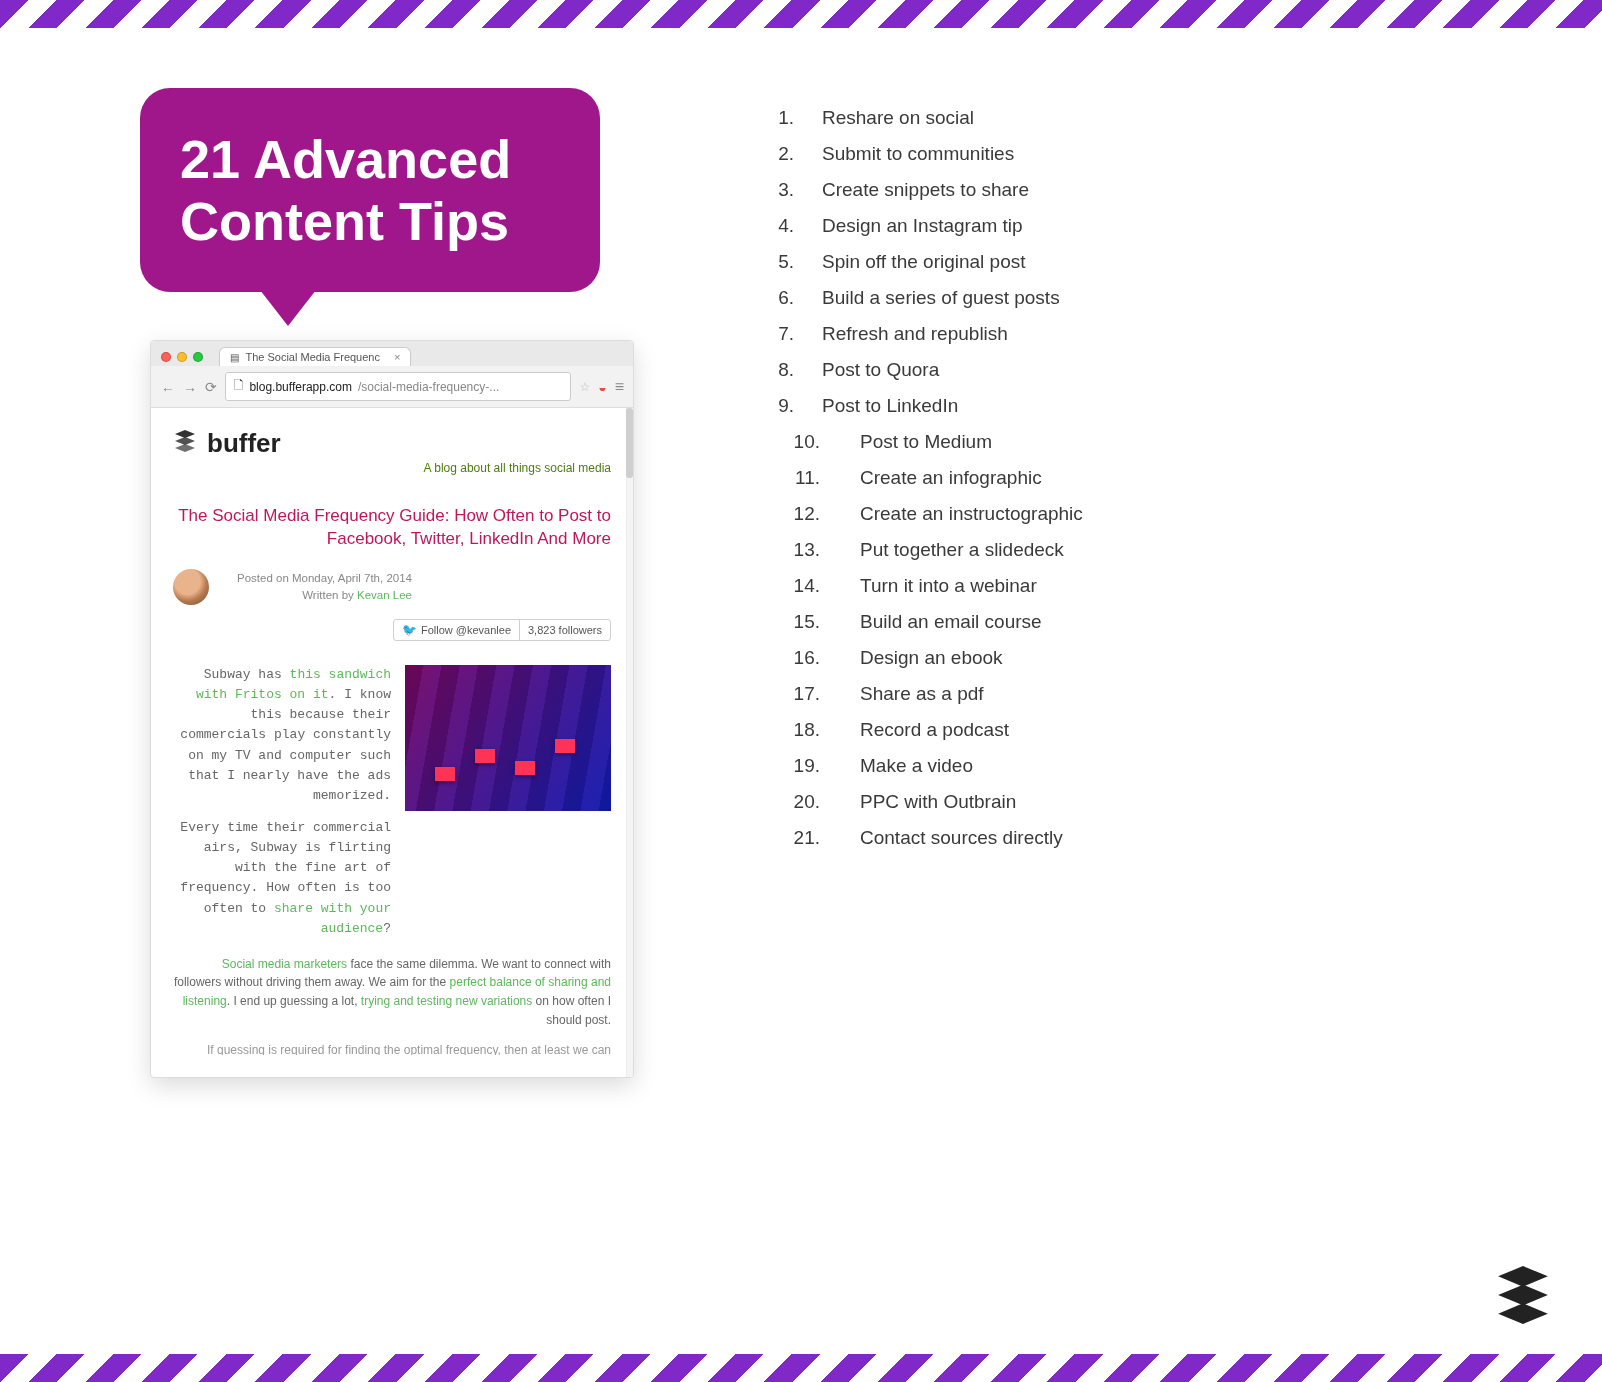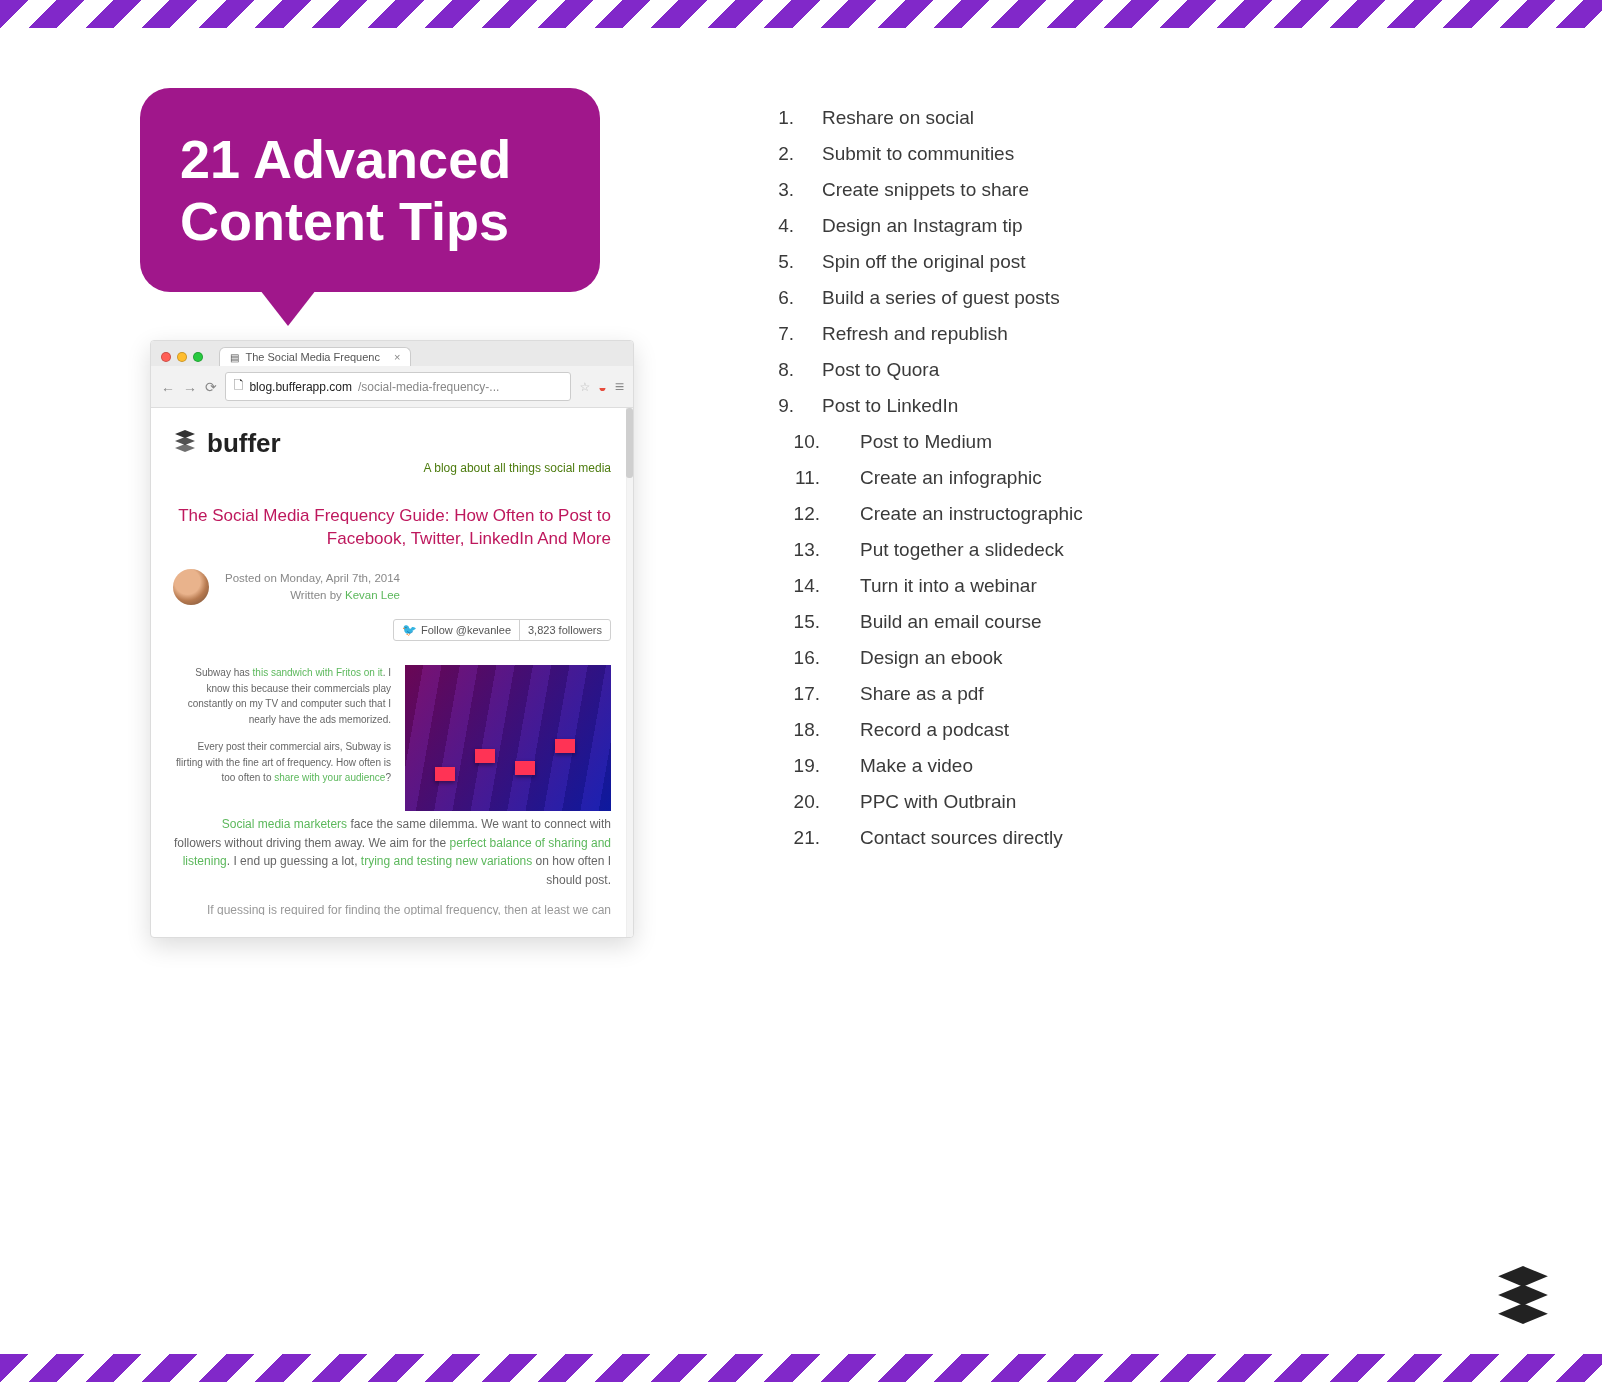--- a/index.html
+++ b/index.html
@@ -140,38 +140,38 @@
   }
   .brand-sub { color:#4d7c0f; font-size:12px; margin-top:2px;}
 
   .article-title {
     margin-top: 30px;
     font-size: 17px;
     font-weight: 400;
     color: #be185d;
     line-height: 1.35;
   }
-  .byline { display:flex; gap:16px; align-items:center; margin-top:18px;}
+  .byline { display:flex; gap:28px; align-items:center; margin-top:18px;}
   .avatar { width:36px; height:36px; border-radius:50%; background: radial-gradient(circle at 40% 35%, #e9b38c 0 40%, #b77a50 60%, #6b4a33 100%);}
   .byline-text { font-size:11.5px; color:#888; line-height:1.5;}
   .byline-text a { color:#5cb85c; text-decoration:none;}
 
   .follow {
     margin: 14px 0 0 48px;
     display:inline-flex; align-items:center;
     border:1px solid #d0d0d0; border-radius:3px;
     font-size:11px; color:#555;
     overflow:hidden;
   }
   .follow-l { padding:3px 8px; display:flex; align-items:center; gap:4px; border-right:1px solid #d0d0d0;}
   .tw { color:#1da1f2; font-size:12px;}
   .follow-r { padding:3px 8px;}
 
   .body-wrap { margin-top:24px; display:flex; gap:14px; }
-  .body-text { flex:1; font-size:10px; color:#666; line-height:1.55;}
+  .body-text { flex:1; font-size:13px; color:#666; line-height:1.55;font-family:Liberation Mono, monospace;}
   .body-text a { color:#5cb85c; text-decoration:none;}
   .body-text p { margin-bottom:12px;}
   .hero {
     width: 206px; height: 146px;
     background:
       linear-gradient(125deg, rgba(255,0,128,.35), rgba(0,40,255,.5)),
       repeating-linear-gradient(100deg, #1a0a3d 0 18px, #331a66 18px 36px);
     position:relative;
   }
   .knob { position:absolute; width:20px; height:14px; background:#ff3355; box-shadow:0 2px 4px rgba(0,0,0,.4);}
@@ -292,21 +292,21 @@
           </span>
           <span class="follow-r">3,823 followers</span>
         </div>
 
         <div class="body-wrap">
           <div class="body-text">
             <p>
               <span>Subway has </span><a href="#">this sandwich with Fritos on it</a><span>. I know this because their commercials play constantly on my TV and computer such that I nearly have the ads memorized.</span>
             </p>
             <p>
-              <span>Every post their commercial airs, Subway is flirting with the fine art of frequency. How often is too often to </span><a href="#">share with your audience</a><span>?</span>
+              <span>Every time their commercial airs, Subway is flirting with the fine art of frequency. How often is too often to </span><a href="#">share with your audience</a><span>?</span>
             </p>
           </div>
           <div class="hero">
             <div class="knob k1"></div>
             <div class="knob k2"></div>
             <div class="knob k3"></div>
             <div class="knob k4"></div>
           </div>
         </div>
 

